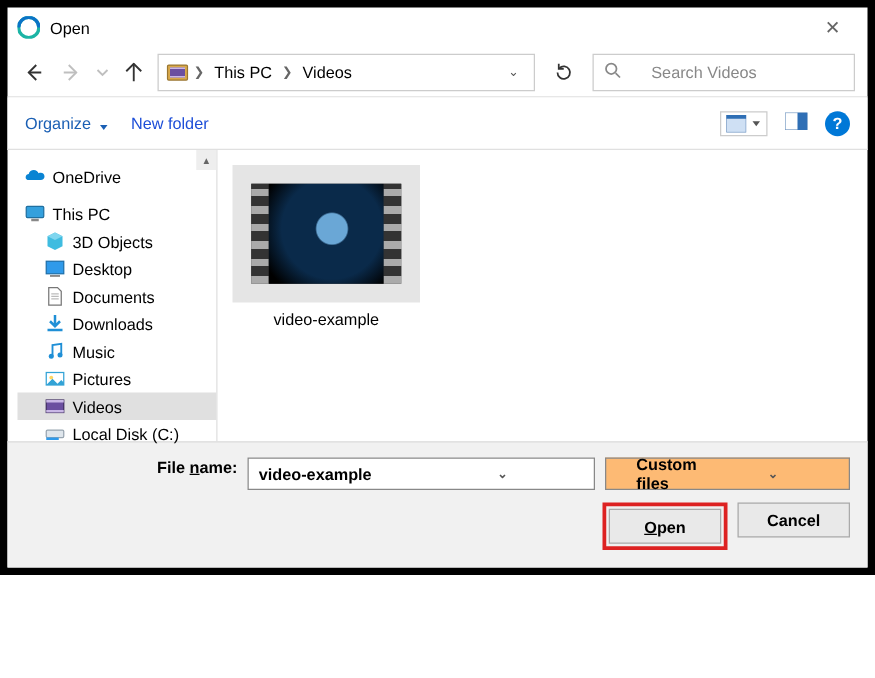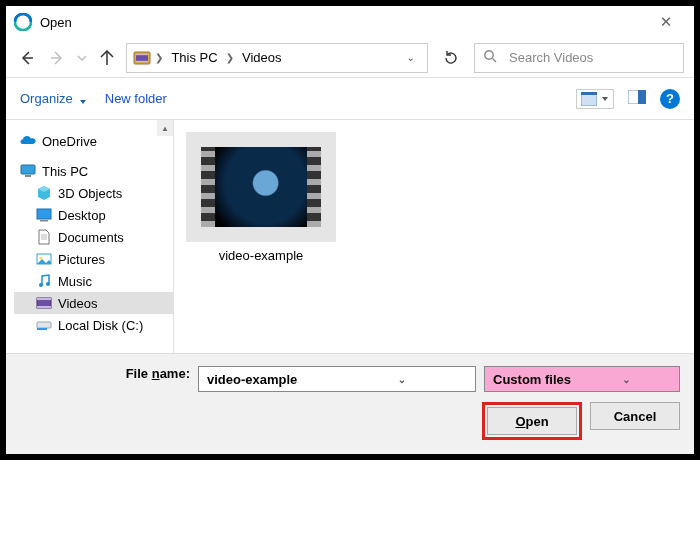--- a/index.html
+++ b/index.html
@@ -15,21 +15,21 @@
   
   .navbar { height: 40px; display: flex; align-items: center; padding: 4px 10px; gap: 8px; border-bottom: 1px solid #e0e0e0;}
   .nav-btn { width: 22px; height: 22px; display: inline-flex; align-items: center; justify-content: center; color: #333; cursor: pointer; }
   .nav-btn.disabled { color: #bfbfbf; cursor: default; }
   .breadcrumb { flex: 1; height: 30px; border: 1px solid #ccc; display: flex; align-items: center; padding: 0 6px; gap: 4px; min-width: 0; }
   .breadcrumb .folder-icon { width: 18px; height: 18px; flex: none; }
   .crumb { padding: 0 4px; cursor: pointer; }
   .crumb-sep { color: #666; font-size: 10px; }
   .crumb-drop { margin-left: auto; color: #555; font-size: 10px; padding: 0 6px; cursor: pointer; }
   .refresh { width: 30px; height: 30px; border:1px solid transparent; display:inline-flex; align-items:center; justify-content:center; cursor:pointer; }
-  .search { width: 210px; height: 30px; border: 1px solid #ccc; display: flex; align-items: center; padding: 0 8px; gap: 12px; color: #777; }
+  .search { width: 210px; height: 30px; border: 1px solid #ccc; display: flex; align-items: center; padding: 0 8px; gap: 24px; color: #777; }
   .search input { border: none; outline: none; flex: 1; color: #333; background: transparent; }
   .search input::placeholder { color: #888; }
   
   
   .cmdbar { height: 42px; display: flex; align-items: center; padding: 0 14px; gap: 18px; border-bottom: 1px solid #e0e0e0; background:#fff; }
   .cmdw { display: inline-flex; align-items: flex-end; gap: 6px; color: #1a5fb4; cursor: pointer; }
   .cmd-plain { color: #1d4ed8; cursor: pointer; }
   .cmd-right { margin-left: auto; display: flex; align-items: center; gap: 14px; }
   .view-btn { display:inline-flex; align-items:center; gap:4px; border:1px solid #ccc; padding:2px 4px; cursor:pointer; }
   .help { width:20px; height:20px; border-radius:50%; background:#0078d7; color:#fff; display:inline-flex; align-items:center; justify-content:center; font-weight:bold; cursor:pointer; }
@@ -54,21 +54,21 @@
   
   
   .footer { background:#f1f1f1; border-top:1px solid #dcdcdc; padding: 12px 14px 14px 14px; }
   .row { display:flex; align-items:flex-start; gap:8px;font-weight:bold; }
   .row + .row { margin-top: 10px; justify-content:flex-end; }
   .fnlabel { width: 170px; text-align:right; }
   .fnlabel .accel { text-decoration: underline; }
   .fn-input { flex:1; height:26px; border:1px solid #888; display:flex; align-items:center; padding:0 8px; background:#fff; }
   .fn-input span { flex:1; }
   .fn-drop { width:22px;text-align:center; color:#555; font-size:10px; cursor:pointer; }
-  .type-select { width:196px; height:26px; border:1px solid #888; display:flex; align-items:center; padding:0 8px; background:#f9a8d4; }
+  .type-select { width:196px; height:26px; border:1px solid #888; display:flex; align-items:center; padding:0 24px; background:#fdba74; }
   .type-select span { flex:1; }
   .btn { min-width: 90px; height:28px; border:1px solid #aaa; background:#e9e9e9; display:inline-flex; align-items:center; justify-content:center; cursor:pointer; }
   .btn .accel { text-decoration:underline; }
   .open-highlight { border:3px solid #d22; padding:2px; }
 </style>
 </head>
 <body>
 
 <div class="window">
 
@@ -218,36 +218,45 @@
                 <line x1="5" y1="6" x2="11" y2="6" stroke="#bbb"></line>
                 <line x1="5" y1="8" x2="11" y2="8" stroke="#bbb"></line>
                 <line x1="5" y1="10" x2="11" y2="10" stroke="#bbb"></line>
               </svg>
             </span>
           <span>Documents</span>
         </div>
         <div class="tree-item sub">
           <span class="ico">
               <svg width="16" height="16" viewBox="0 0 16 16">
+                <path d="M8 1v9M4 6l4 4 4-4" fill="none" stroke="#1f8fd6" stroke-width="2"></path>
+                <line x1="2" y1="13" x2="14" y2="13" stroke="#1f8fd6" stroke-width="2"></line>
+              </svg>
+            </span>
+          <span>Downloads</span>
+        </div>
+        <div class="tree-item sub">
+          <span class="ico">
+              <svg width="16" height="16" viewBox="0 0 16 16">
+                <path d="M6 12V3l7-1v9" fill="none" stroke="#1f8fd6" stroke-width="1.5"></path>
+                <circle cx="5" cy="12" r="2" fill="#1f8fd6"></circle>
+                <circle cx="12" cy="11" r="2" fill="#1f8fd6"></circle>
+              </svg>
+            </span>
+          <span>Music</span>
+        </div>
+        <div class="tree-item sub">
+          <span class="ico">
+              <svg width="16" height="16" viewBox="0 0 16 16">
                 <rect x="1" y="3" width="14" height="10" fill="#fff" stroke="#33a3d6"></rect>
                 <circle cx="5" cy="7" r="1.5" fill="#fdd560"></circle>
                 <path d="M1 13l5-5 4 4 3-3 2 2v2H1z" fill="#33a3d6"></path>
               </svg>
             </span>
           <span>Pictures</span>
-        </div>
-        <div class="tree-item sub">
-          <span class="ico">
-              <svg width="16" height="16" viewBox="0 0 16 16">
-                <path d="M6 12V3l7-1v9" fill="none" stroke="#1f8fd6" stroke-width="1.5"></path>
-                <circle cx="5" cy="12" r="2" fill="#1f8fd6"></circle>
-                <circle cx="12" cy="11" r="2" fill="#1f8fd6"></circle>
-              </svg>
-            </span>
-          <span>Music</span>
         </div>
         <div class="tree-item sub selected">
           <span class="ico">
               <svg width="16" height="16" viewBox="0 0 16 16">
                 <rect x="1" y="3" width="14" height="10" fill="#6b4fa0" stroke="#3f2d60"></rect>
                 <rect x="1" y="3" width="14" height="2" fill="#c9b7e6"></rect>
                 <rect x="1" y="11" width="14" height="2" fill="#c9b7e6"></rect>
               </svg>
             </span>
           <span>Videos</span>

